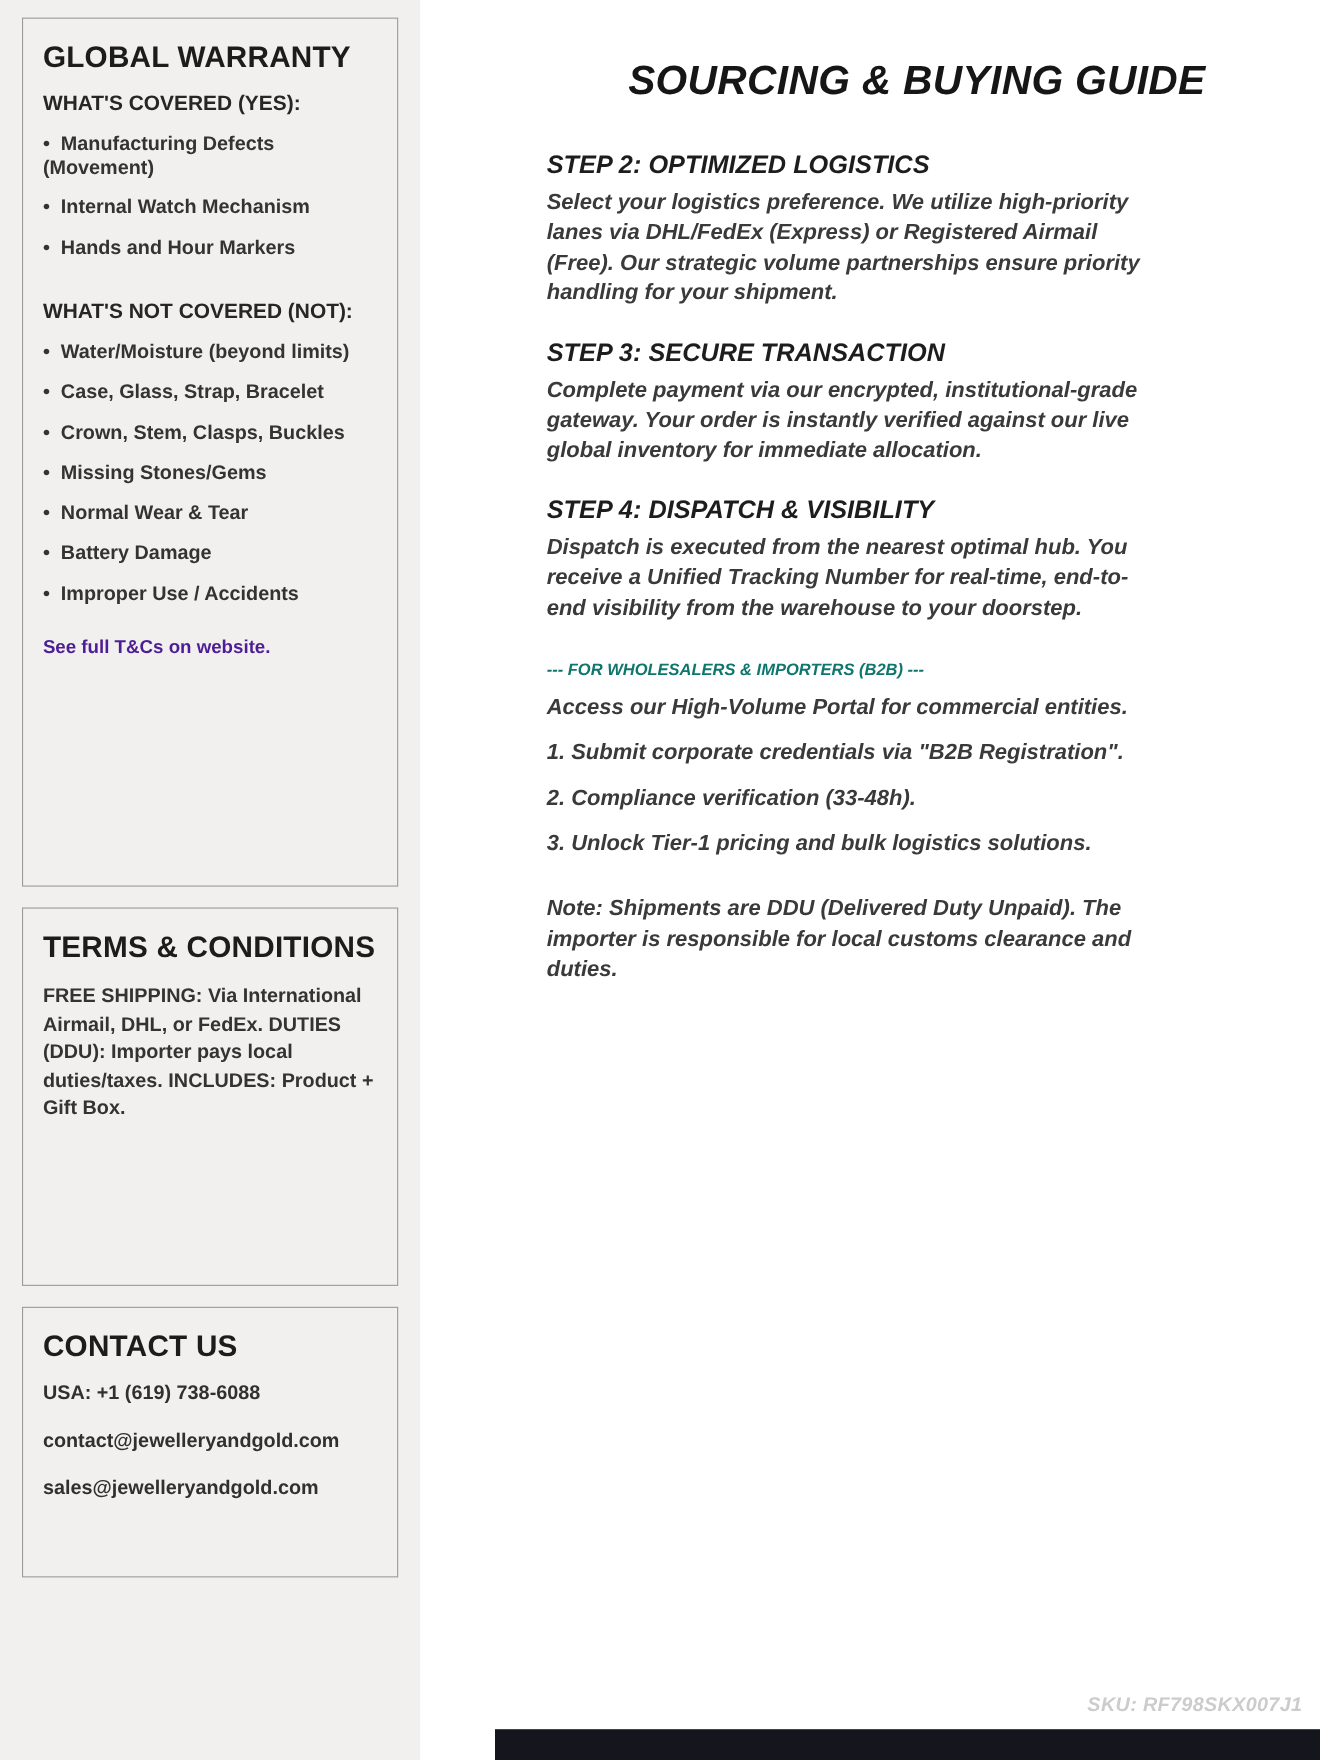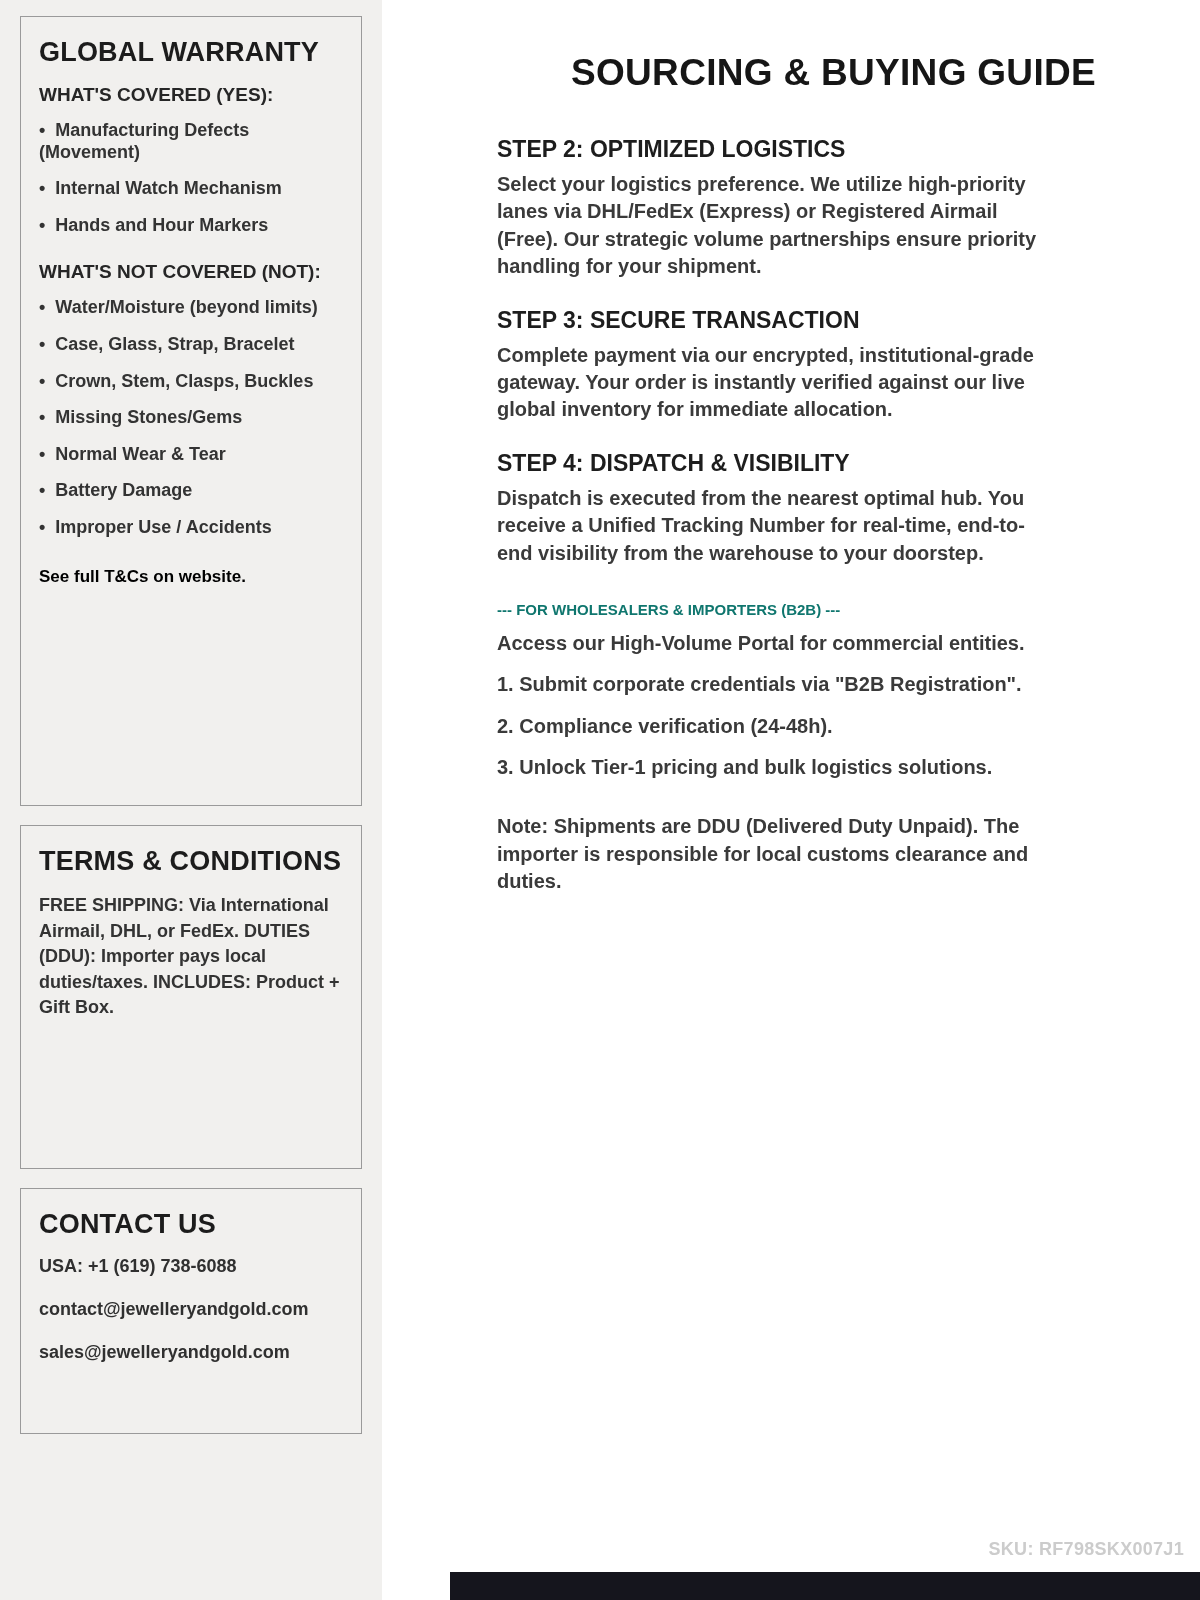--- a/index.html
+++ b/index.html
@@ -38,37 +38,37 @@
     letter-spacing: 0.2px;
     color: #1c1c1c;
     margin-bottom: 16px;
   }
   .box h3 {
     font-size: 19px;
     font-weight: 700;
     color: #262626;
     margin-bottom: 14px;
   }
-  .box h3.gap-top { margin-top: 25px; }
+  .box h3.gap-top { margin-top: 37px; }
 
   ul.plain { list-style: none; }
   ul.plain li {
     font-size: 18px;
     font-weight: 600;
     color: #333333;
     margin-bottom: 15px;
     line-height: 1.2;
   }
   ul.plain li::before { content: "\2022\00a0\00a0"; color: #333333; }
 
   .footnote {
     margin-top: 28px;
     font-size: 17px;
     font-weight: 600;
-    color: #000000;
+    color: #4c1d95;
   }
 
   .box-terms p {
     font-size: 18px;
     font-weight: 600;
     color: #333333;
     line-height: 1.42;
   }
   .box-contact p {
     font-size: 18px;
@@ -76,20 +76,21 @@
     color: #303030;
     margin-bottom: 22px;
   }
 
   
   .main {
     position: absolute;
     left: 450px; top: 0; right: 0; bottom: 0;
     background: #ffffff;
     padding: 52px 30px 0 47px;
+    font-style: italic;
   }
   .main h1 {
     text-align: center;
     font-size: 37px;
     font-weight: 800;
     letter-spacing: 0.3px;
     color: #161616;
     margin-bottom: 42px;
   }
   .step { margin-bottom: 26px; max-width: 580px; }
@@ -194,21 +195,21 @@
 
     <div class="step">
       <h2>STEP 4: DISPATCH &amp; VISIBILITY</h2>
       <p>Dispatch is executed from the nearest optimal hub. You receive a Unified Tracking Number for real-time, end-to-end visibility from the warehouse to your doorstep.</p>
     </div>
 
     <div class="b2b">
       <h2>--- FOR WHOLESALERS &amp; IMPORTERS (B2B) ---</h2>
       <p>Access our High-Volume Portal for commercial entities.</p>
       <p class="item">1. Submit corporate credentials via "B2B Registration".</p>
-      <p class="item">2. Compliance verification (24-48h).</p>
+      <p class="item">2. Compliance verification (33-48h).</p>
       <p class="item">3. Unlock Tier-1 pricing and bulk logistics solutions.</p>
       <p class="note">Note: Shipments are DDU (Delivered Duty Unpaid). The importer is responsible for local customs clearance and duties.</p>
     </div>
 
     <div class="sku">SKU: RF798SKX007J1</div>
     <div class="bottom-bar"></div>
 
   </main>
 
 </div>

